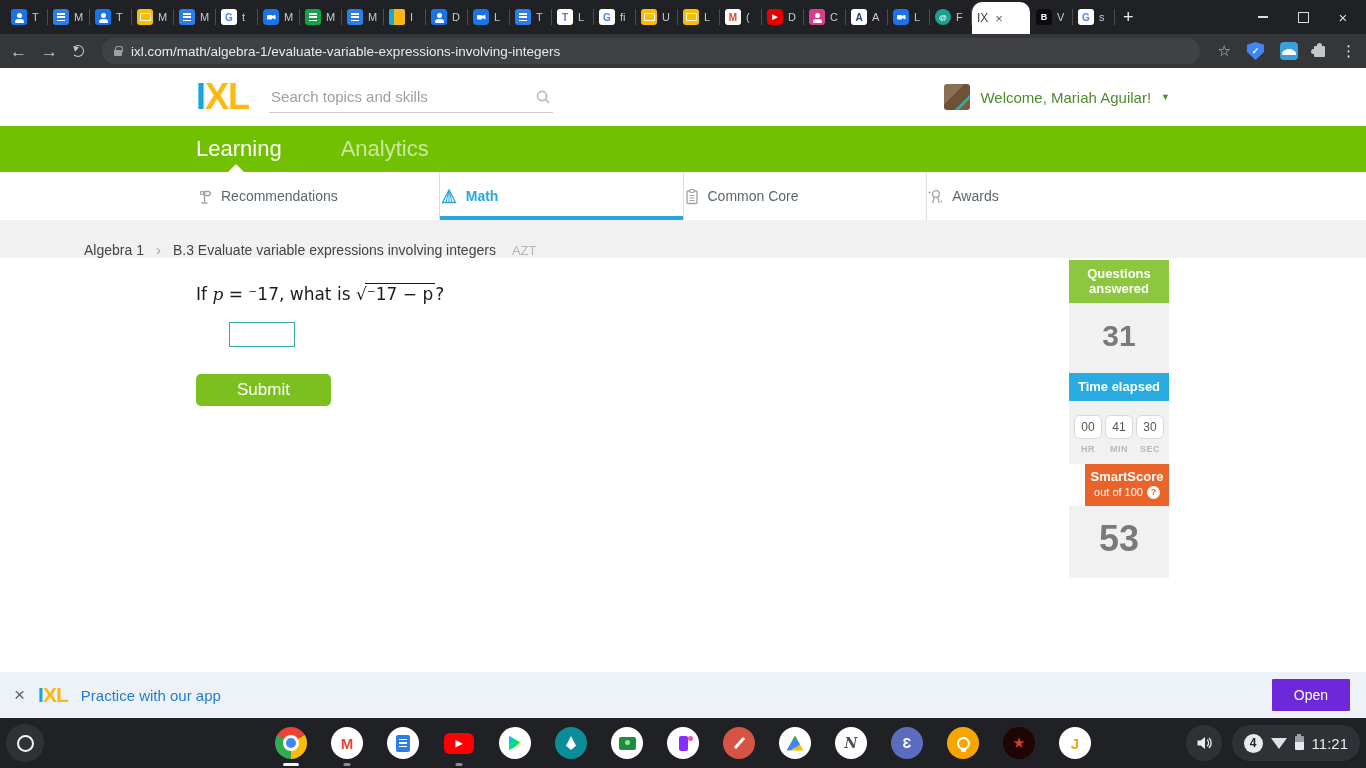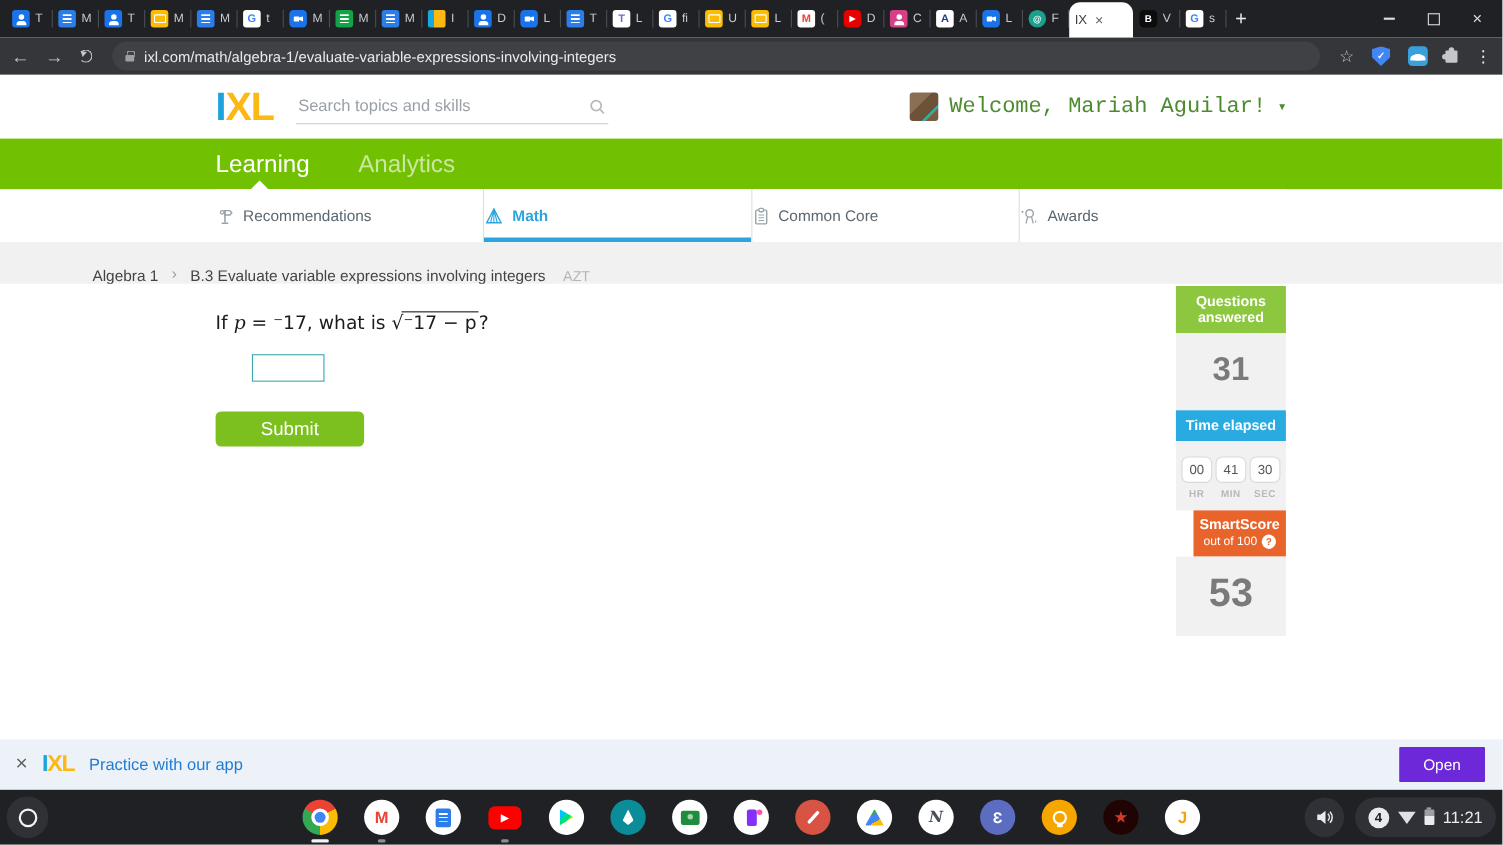--- a/index.html
+++ b/index.html
@@ -64,25 +64,25 @@
   
   .ixl-header { height:58px; background:#fff; display:flex; align-items:center; padding-left:196px; }
   .logo { font-size:36px; font-weight:900; letter-spacing:-1px; line-height:1; cursor:pointer; }
   .logo .li { color:#1aa3dc; } .logo .lxl { color:#fcb813; }
   .searchwrap { position:relative; margin-left:20px; width:284px; }
   .searchwrap input { width:100%; border:none; border-bottom:1px solid #ccc; outline:none; font-size:15px; padding:6px 26px 7px 2px; color:#444; font-family:inherit; }
   .searchwrap input::placeholder { color:#9aa0a6; }
   .mag { position:absolute; right:2px; top:7px; }
   .welcome { margin-left:auto; margin-right:196px; display:flex; align-items:center; gap:10px; cursor:pointer; }
   .avatar { width:26px; height:26px; border-radius:3px; background:linear-gradient(135deg,#8a6f55 0 40%,#6e5238 40% 70%,#3aa79b 70% 78%,#7a5c40 78%); }
-  .welcome-text { color:#4d8b2f; font-size:20px;font-family:Liberation Mono, monospace; }
+  .welcome-text { color:#4d8b2f; font-size:15px; }
   .welcome .ddown { color:#4d8b2f; font-size:9px; }
 
   
-  .greennav { height:46px; background:#72c002; display:flex; align-items:center; gap:44px; padding-left:196px; }
+  .greennav { height:46px; background:#72c002; display:flex; align-items:center; gap:59px; padding-left:196px; }
   .gnav-item { color:rgba(255,255,255,.62); font-size:22px; cursor:pointer; position:relative; height:100%; display:flex; align-items:center; }
   .gnav-item.active { color:#fff; }
   .gnav-item.active::after { content:""; position:absolute; bottom:0; left:32px; border-left:8px solid transparent; border-right:8px solid transparent; border-bottom:8px solid #fff; }
 
   
   .subnav { height:48px; background:#fff; display:flex; margin:0 196px; }
   .snav-cell { flex:1; display:flex; align-items:center; justify-content:flex-start; gap:8px; font-size:14px; color:#5b6770; cursor:pointer; position:relative; }
   .snav-cell + .snav-cell { border-left:1px solid #dcdfe1; }
   .snav-cell.active { color:#2aa5dd; box-shadow:inset 0 -4px 0 #2aa5dd; font-weight:bold; }
 

